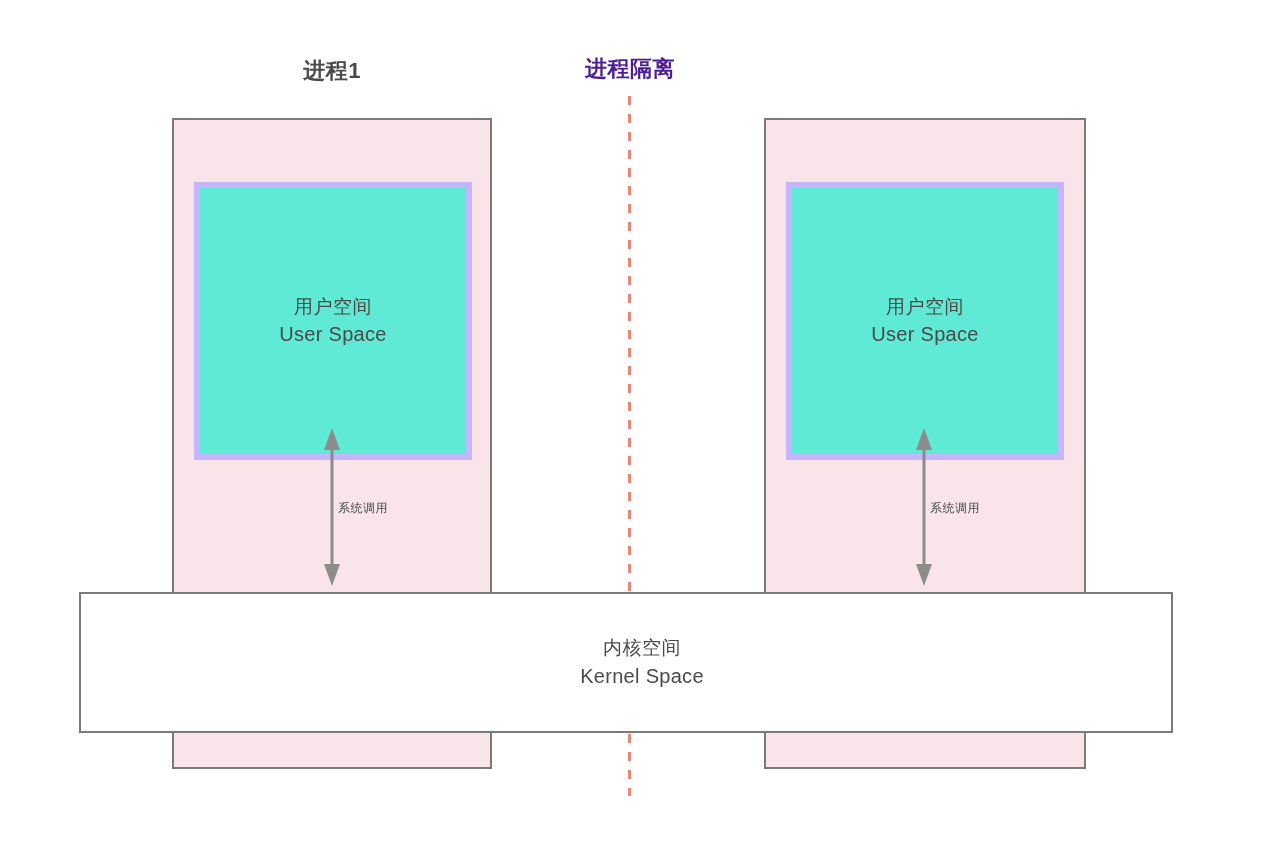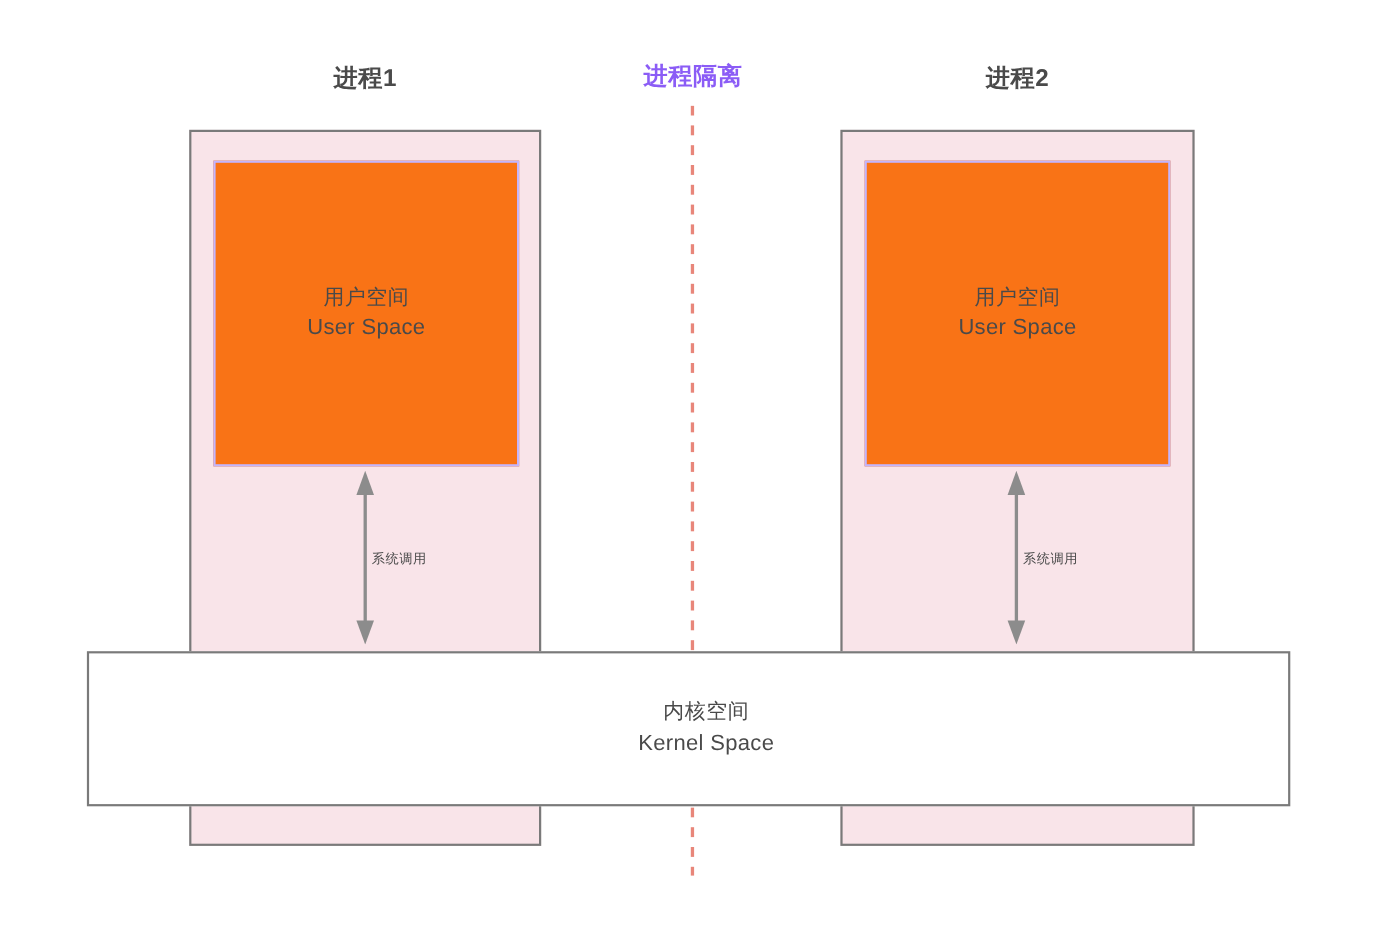--- a/index.html
+++ b/index.html
@@ -35,21 +35,21 @@
 
   
   .isolation-label {
     position: absolute;
     left: 530px;
     width: 200px;
     top: 58px;
     text-align: center;
     font-size: 22px;
     font-weight: bold;
-    color: #8b5cf6;
+    color: #4c1d95;
     letter-spacing: 0.5px;
     white-space: nowrap;
     line-height: 1;
   }
   .dash-line {
     position: absolute;
     left: 628px;
     width: 3px;
     background-image: linear-gradient(
         to bottom,
@@ -67,27 +67,28 @@
     background: #f9e4e9;
     border: 2px solid #7a7a7a;
     box-sizing: border-box;
   }
   #proc-box-1 { left: 172px; top: 118px; width: 320px; height: 651px; }
   #proc-box-2 { left: 764px; top: 118px; width: 322px; height: 651px; }
 
   
   .user-box {
     position: absolute;
-    background: #f97316;
-    border: 2px solid #c4b5fd;
+    background: #5eead4;
+    border: 6px solid #c4b5fd;
     box-sizing: border-box;
     display: flex;
     flex-direction: column;
     align-items: center;
     justify-content: center;
+    margin-top: 36px;
   }
   #user-box-1 { left: 194px; top: 146px; width: 278px; height: 278px; }
   #user-box-2 { left: 786px; top: 146px; width: 278px; height: 278px; }
   .box-label-cn {
     font-size: 19px;
     font-weight: normal;
     color: #4a4a4a;
     line-height: 1.45;
     letter-spacing: 0.5px;
   }
@@ -135,21 +136,20 @@
     padding-left: 32px;
   }
 </style>
 </head>
 <body>
 
 <div id="canvas">
 
   <div class="proc-title" id="title-p1">进程1</div>
 
-  <div class="proc-title" id="title-p2">进程2</div>
 
   <div class="isolation-label">进程隔离</div>
 
   <div class="proc-box" id="proc-box-1"></div>
 
   <div class="proc-box" id="proc-box-2"></div>
 
   <div class="user-box" id="user-box-1">
     <div class="box-label-cn">用户空间</div>
     <div class="box-label-en">User Space</div>

